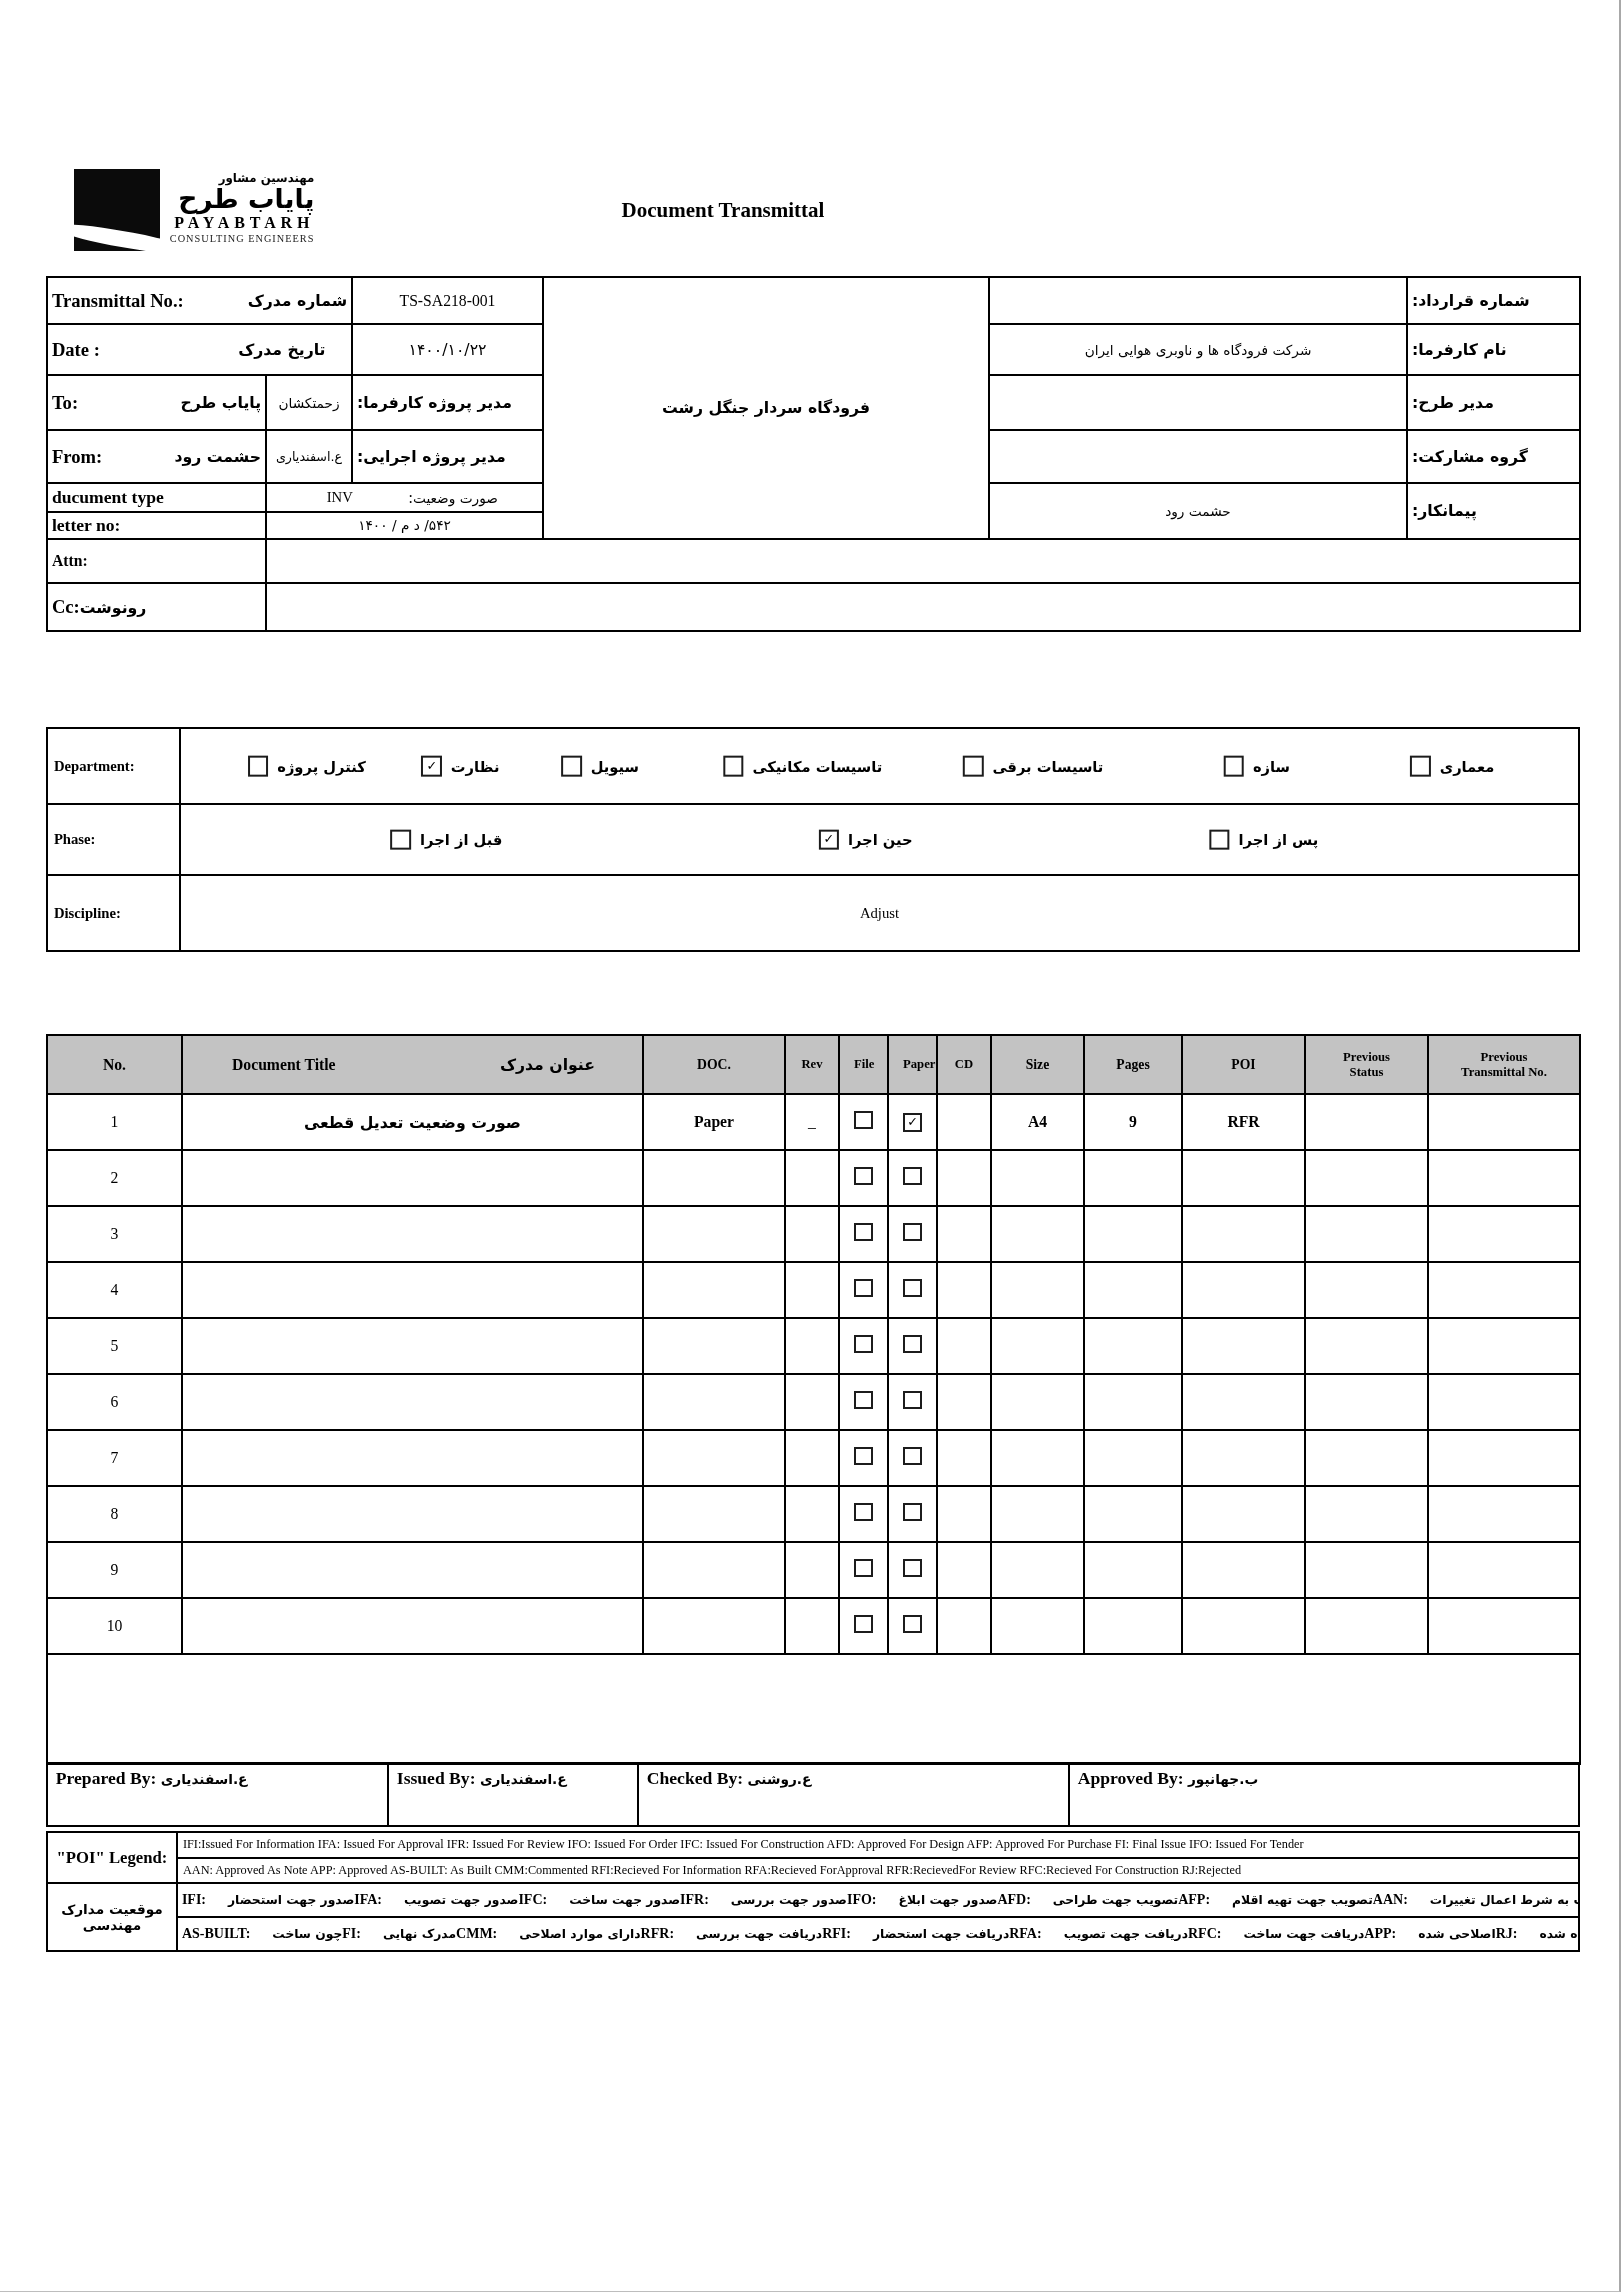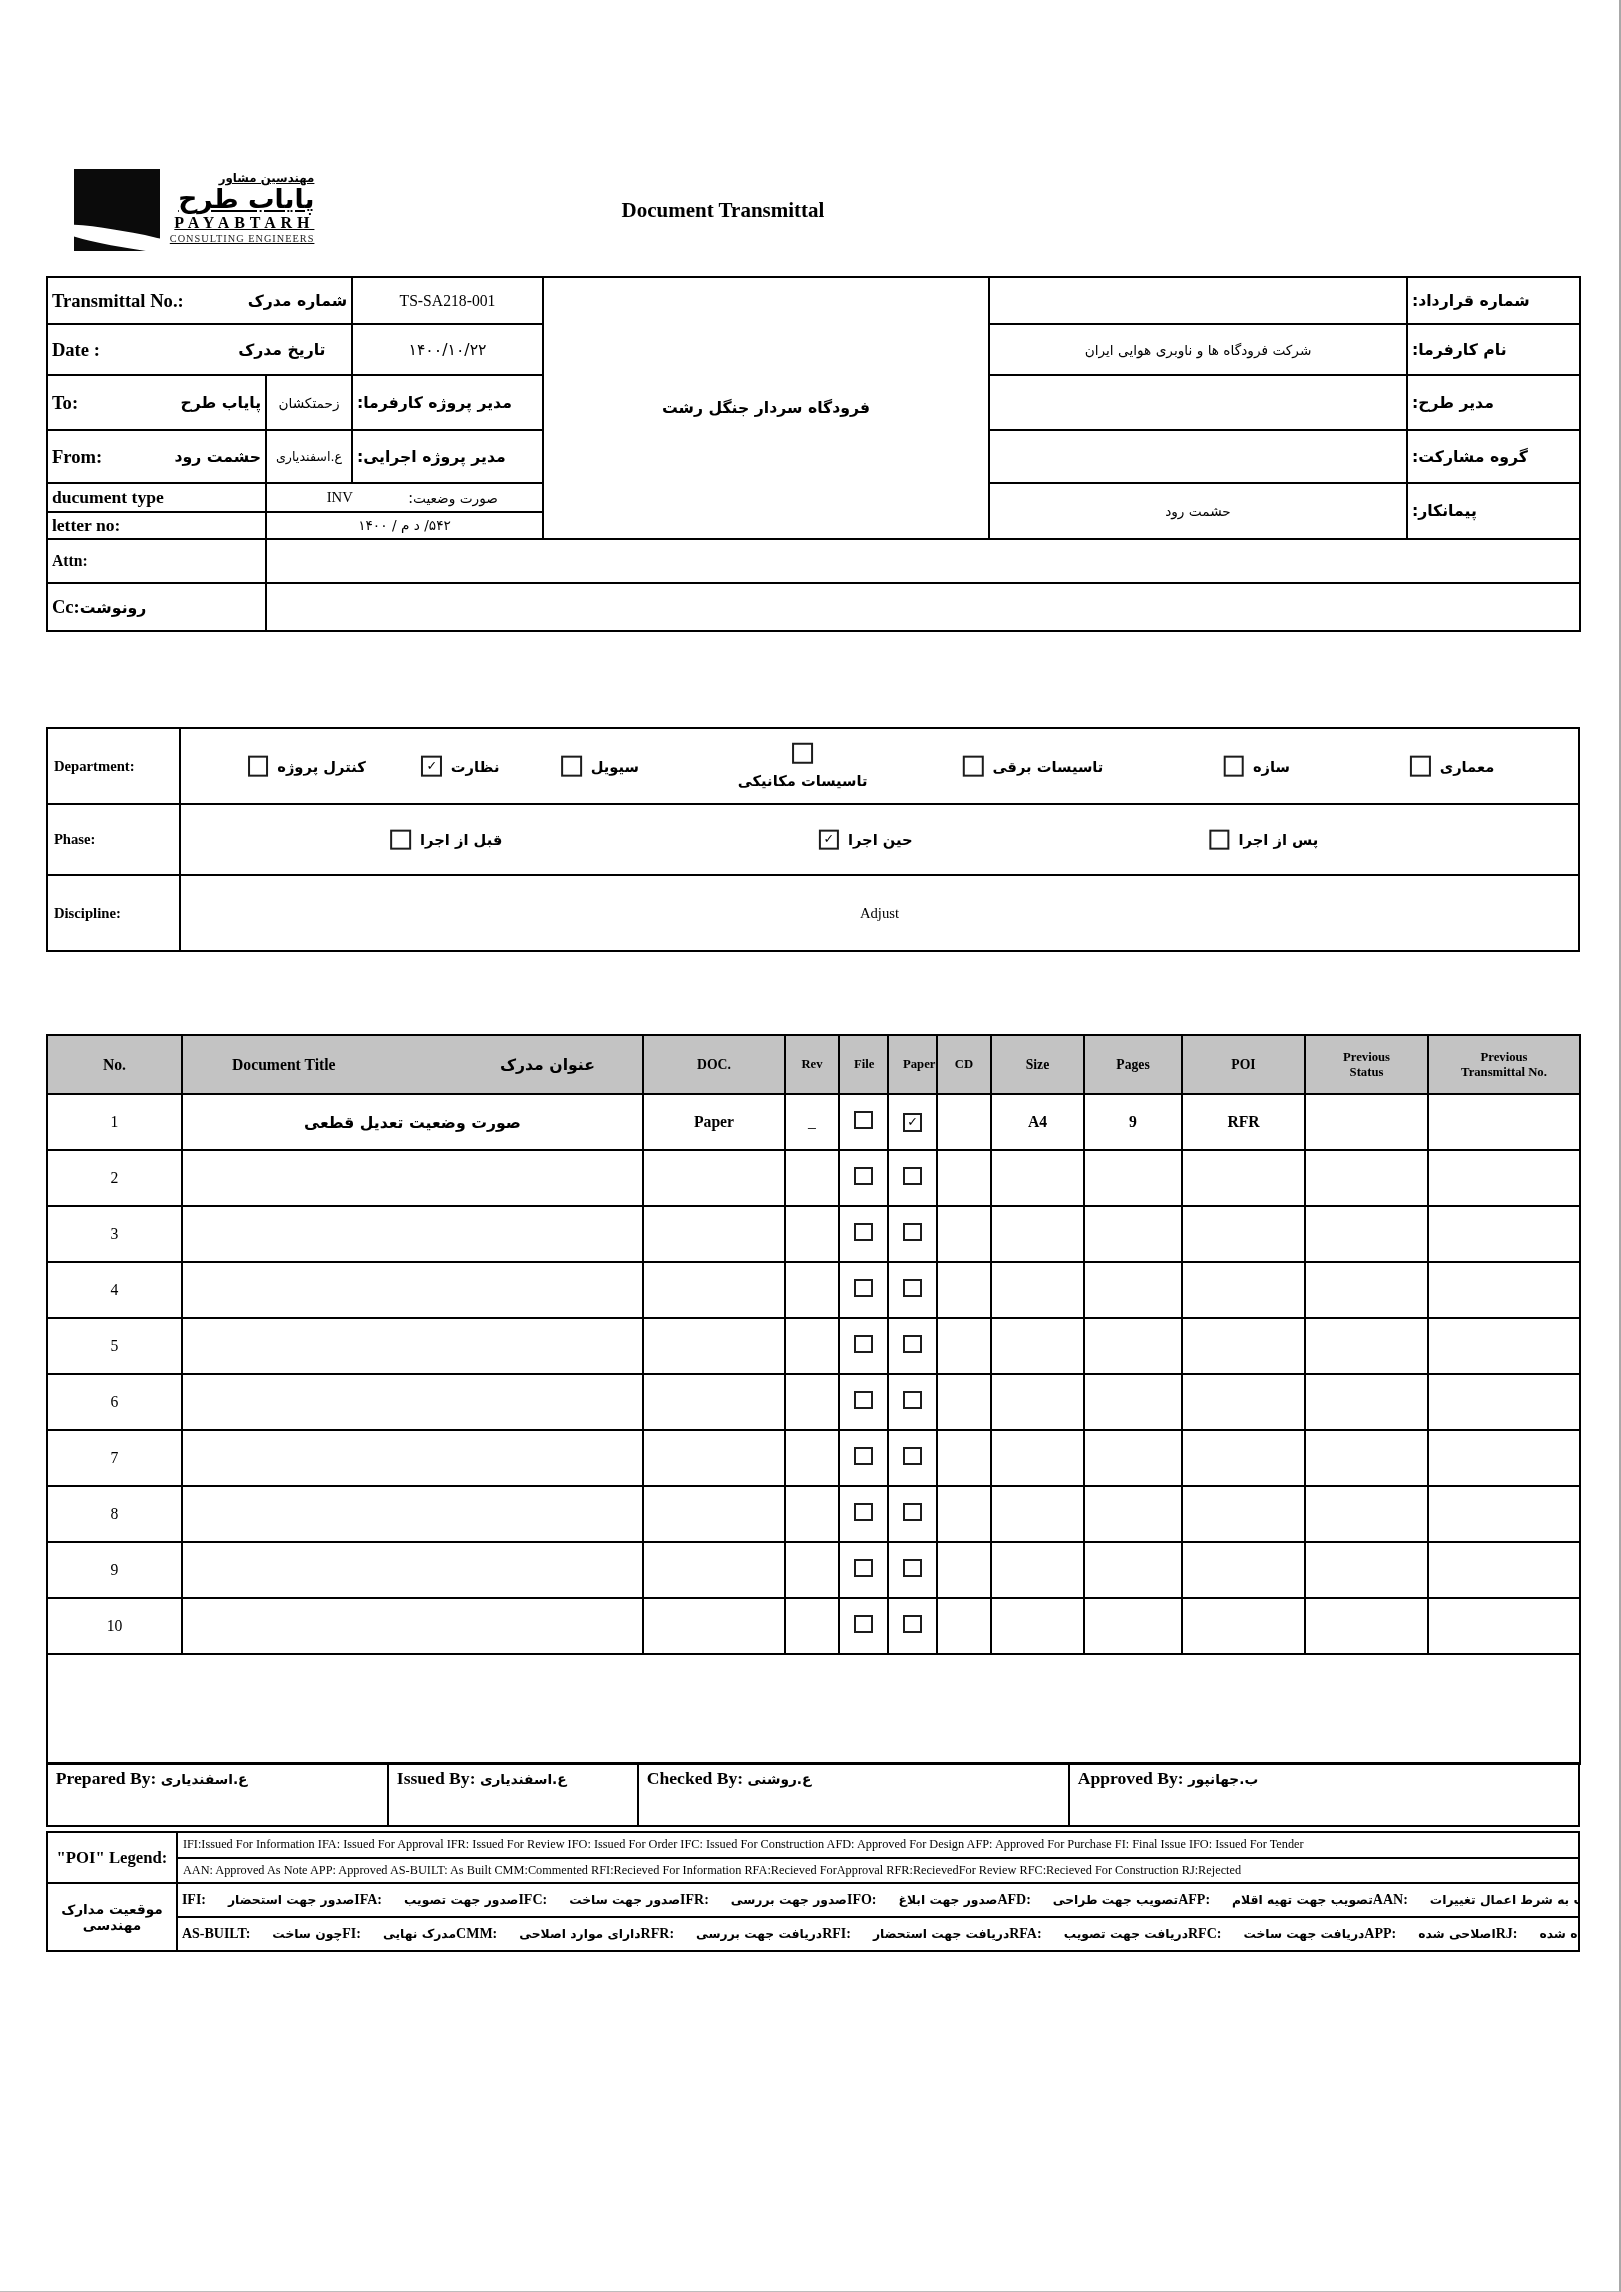--- a/index.html
+++ b/index.html
@@ -9,21 +9,21 @@
   .fa{font-family:"DejaVu Sans",sans-serif;}
   table{border-collapse:collapse;table-layout:fixed;}
   td{border:2px solid #000;padding:0 3.9px;overflow:hidden;vertical-align:middle;}
   table.bordered{border:2.9px solid #000;}
 
   
   .logo-block{position:absolute;left:74px;top:169px;display:flex;align-items:flex-start;gap:9.8px;}
   .logo-mark{position:relative;width:86px;height:82px;background:#0b0b0b;overflow:hidden;flex:0 0 auto;}
   .swoosh{position:absolute;left:-17.6px;bottom:3.9px;width:132px;height:15.7px;background:#fff;
           border-radius:50% / 60%;transform:rotate(10deg);}
-  .logo-text{display:flex;flex-direction:column;align-items:flex-end;padding-top:2px;text-decoration:underline;}
+  .logo-text{display:flex;flex-direction:column;align-items:flex-end;padding-top:2px;}
   .logo-tagline{font-size:11.8px;font-weight:bold;}
   .logo-fa-name{font-size:26.5px;font-weight:bold;line-height:1.05;}
   .logo-en-name{font-size:16px;font-weight:bold;letter-spacing:4.9px;line-height:1.25;}
   .logo-sub{font-size:10.3px;letter-spacing:1px;color:#222;}
 
   .doc-title{position:absolute;top:198px;left:0;width:1446px;text-align:center;
              font-size:21px;font-weight:bold;}
 
   
   .info-table{position:absolute;left:46px;top:276px;width:1532px;}
@@ -204,21 +204,21 @@
                 <span class="chk-lbl fa" dir="rtl">کنترل پروژه</span>
               </span>
               <span class="chk-item" style="left: 20%;">
                 <span class="box">✓</span>
                 <span class="chk-lbl fa" dir="rtl">نظارت</span>
               </span>
               <span class="chk-item" style="left: 30%;">
                 <span class="box"></span>
                 <span class="chk-lbl fa" dir="rtl">سیویل</span>
               </span>
-              <span class="chk-item" style="left: 44.5%; flex-direction: column;">
+              <span class="chk-item" style="left: 44.5%;">
                 <span class="box"></span>
                 <span class="chk-lbl fa" dir="rtl">تاسیسات مکانیکی</span>
               </span>
               <span class="chk-item" style="left: 61%;">
                 <span class="box"></span>
                 <span class="chk-lbl fa" dir="rtl">تاسیسات برقی</span>
               </span>
               <span class="chk-item" style="left: 77%;">
                 <span class="box"></span>
                 <span class="chk-lbl fa" dir="rtl">سازه</span>

